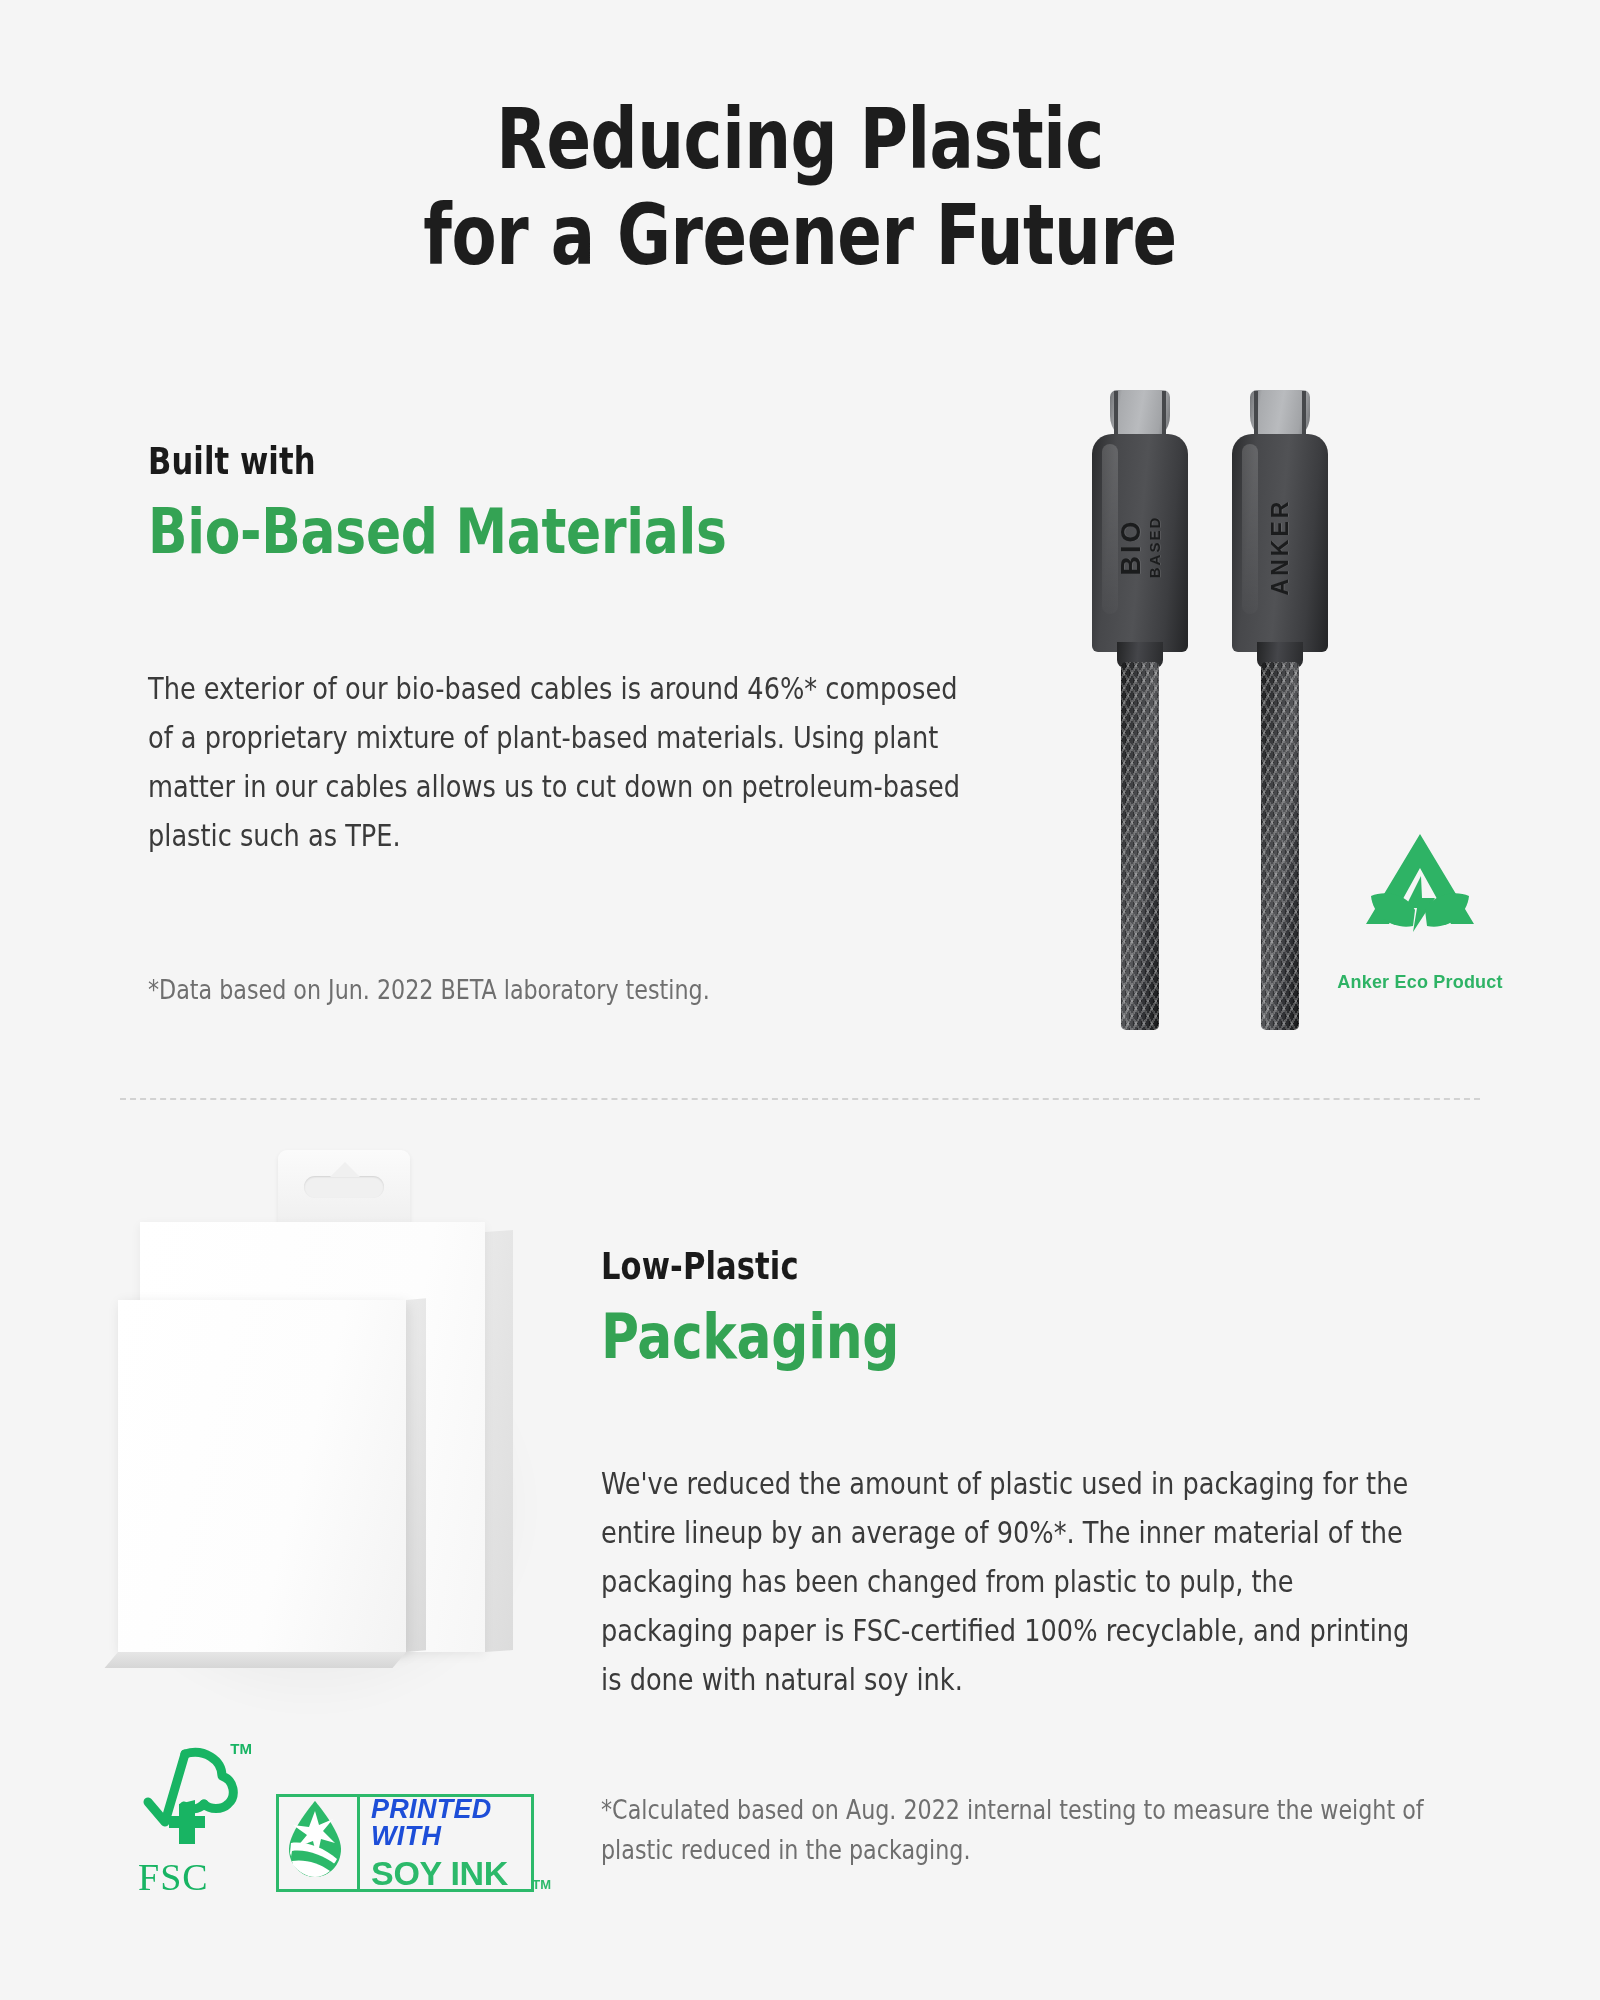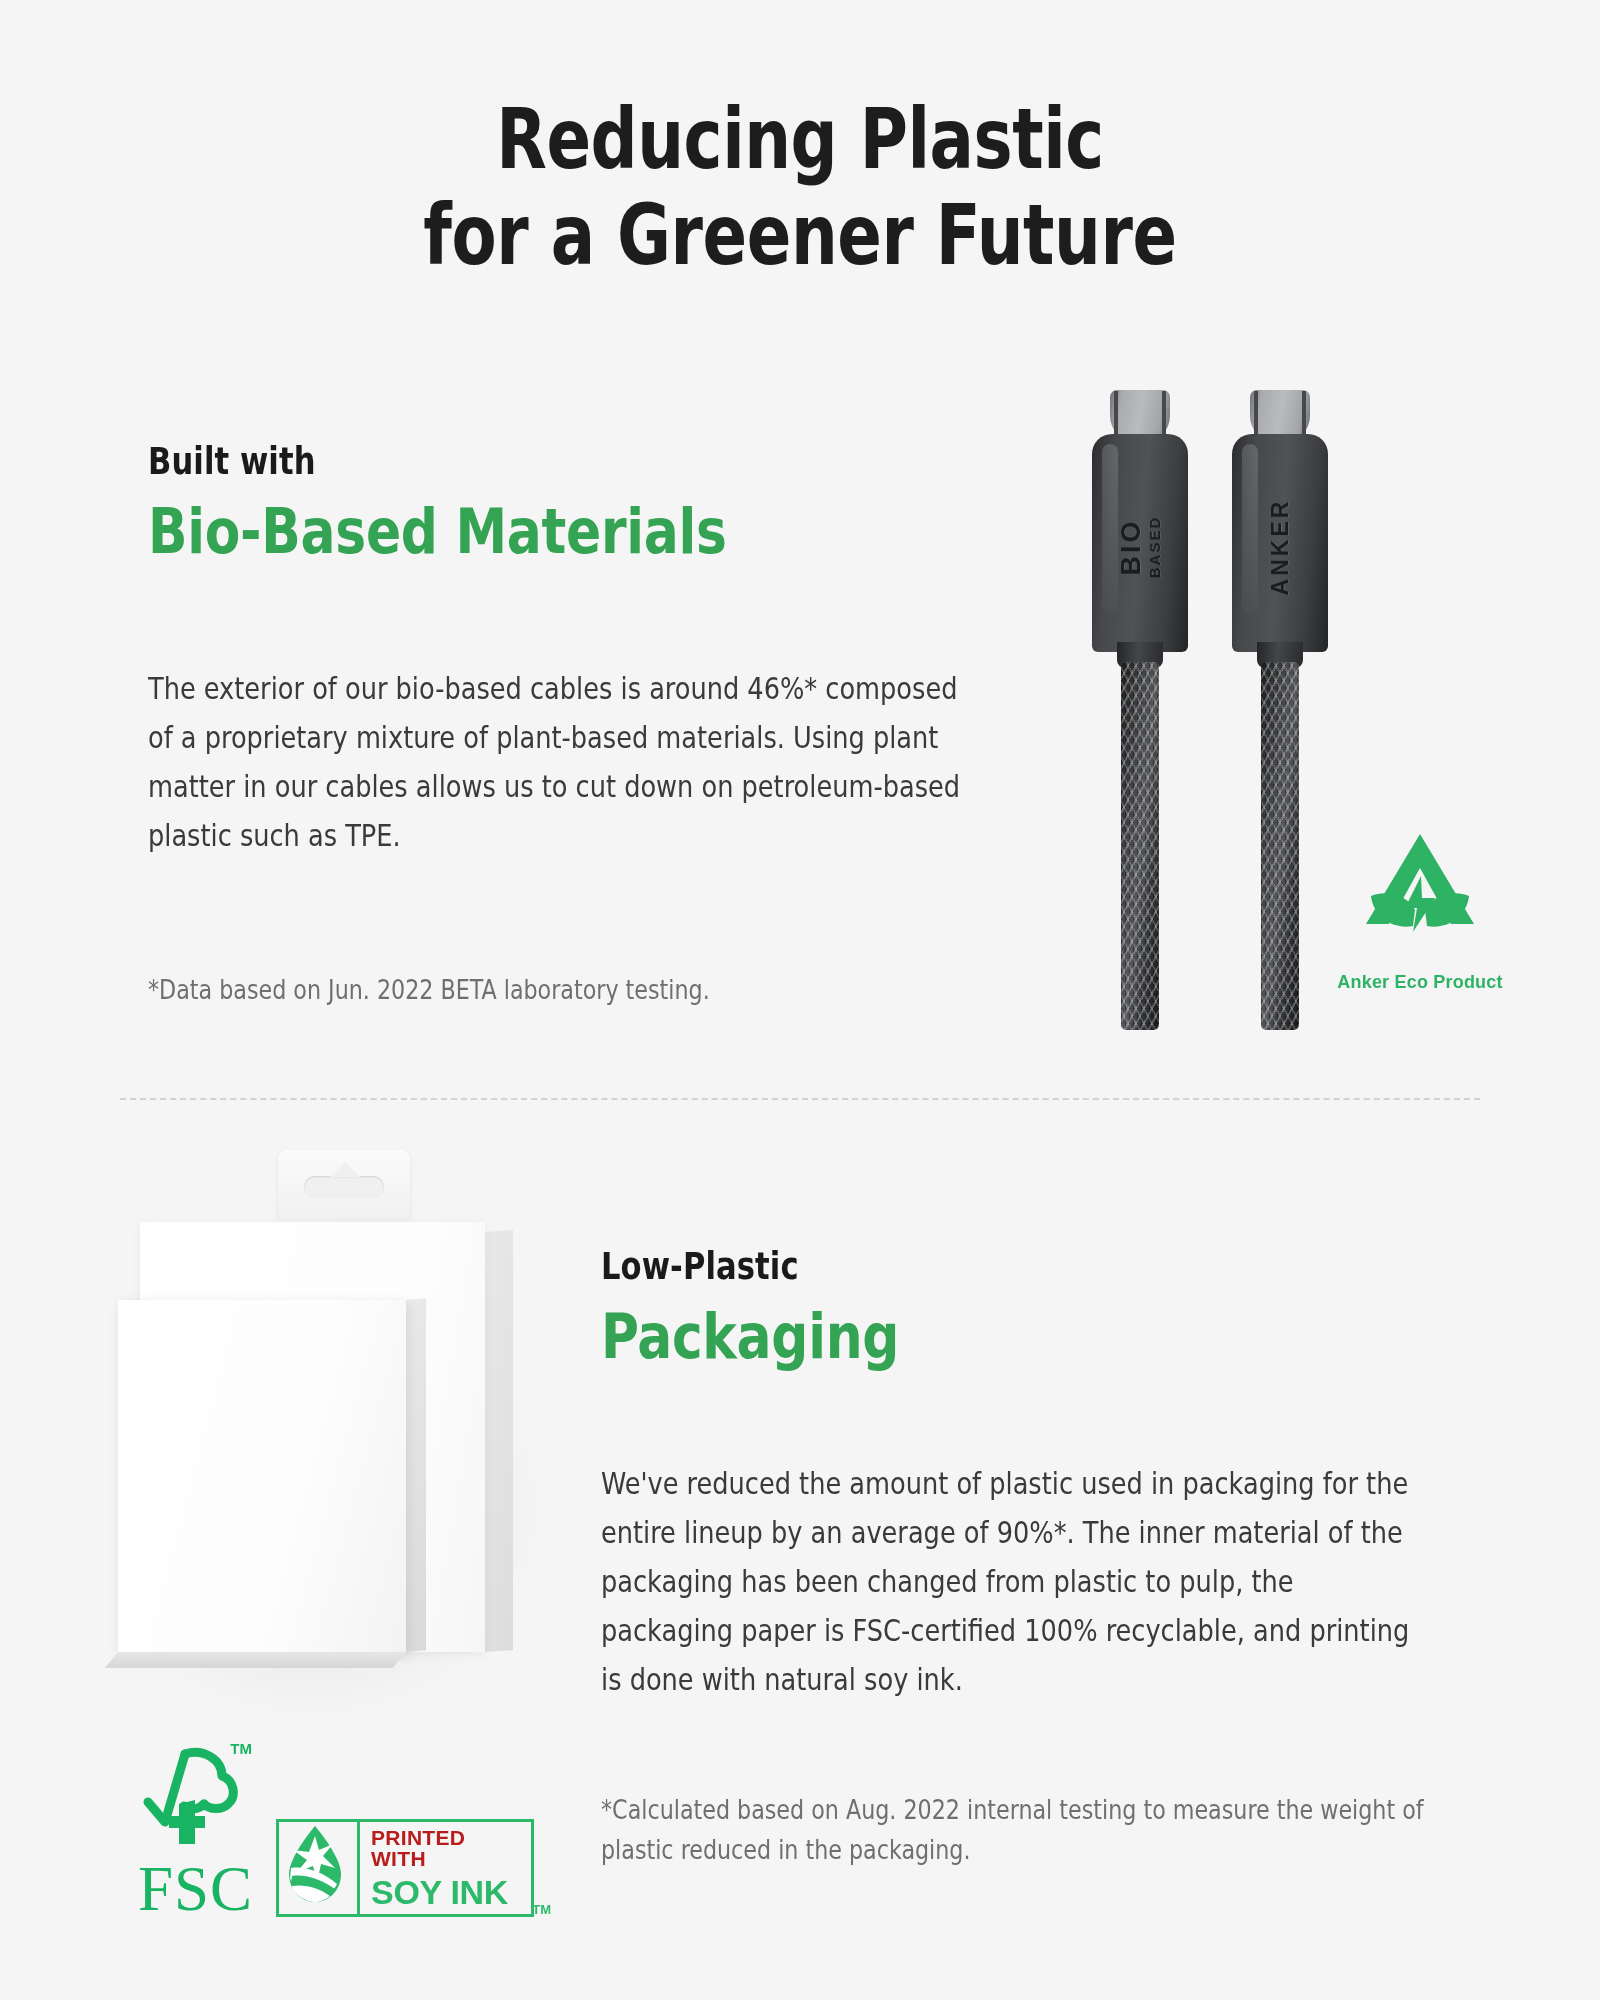--- a/index.html
+++ b/index.html
@@ -296,21 +296,21 @@
     position: absolute;
     left: 138px;
     top: 1742px;
     display: flex;
     align-items: flex-end;
     gap: 28px;
   }
   .fsc-mark { position: relative; width: 110px; }
   .fsc-word {
     font-family: "Liberation Serif", "DejaVu Serif", serif;
-    font-size: 63px;
+    font-size: 38px;
     font-weight: normal;
     color: #18b463;
     letter-spacing: 1px;
     text-align: left;
     line-height: 1;
     margin-top: 2px;
   }
   .fsc-tm {
     position: absolute;
     right: -4px; top: -2px;
@@ -335,24 +335,25 @@
   .soy-text-cell {
     flex: 1;
     padding: 7px 9px 6px 11px;
     display: flex;
     flex-direction: column;
     justify-content: center;
   }
   .soy-line1 {
     font-family: "Liberation Sans", sans-serif;
     font-weight: bold;
-    font-size: 21px;
-    color: #b91c1c;
+    font-size: 27px;
+    color: #1d4ed8;
     letter-spacing: 0.3px;
     line-height: 1;
+    font-style: italic;
   }
   .soy-line2 {
     font-family: "Liberation Sans", sans-serif;
     font-weight: bold;
     font-size: 34px;
     color: #2cb96a;
     letter-spacing: -0.3px;
     line-height: 1.05;
     margin-top: 6px;
   }

